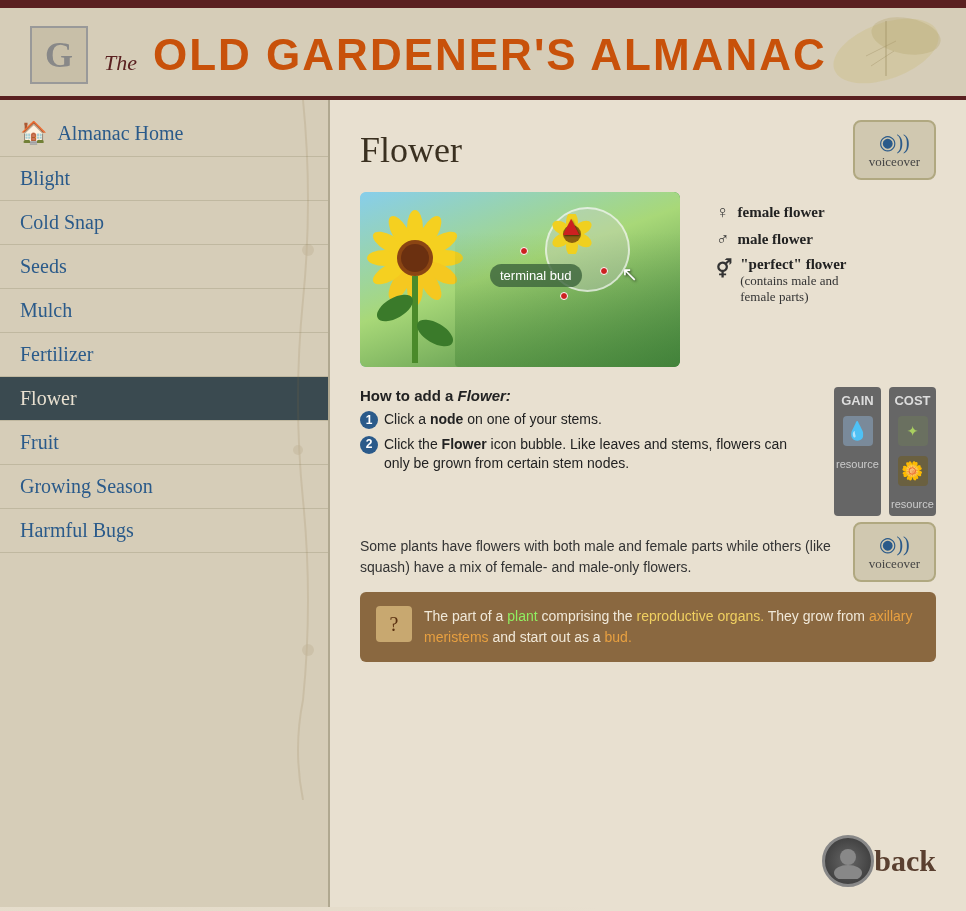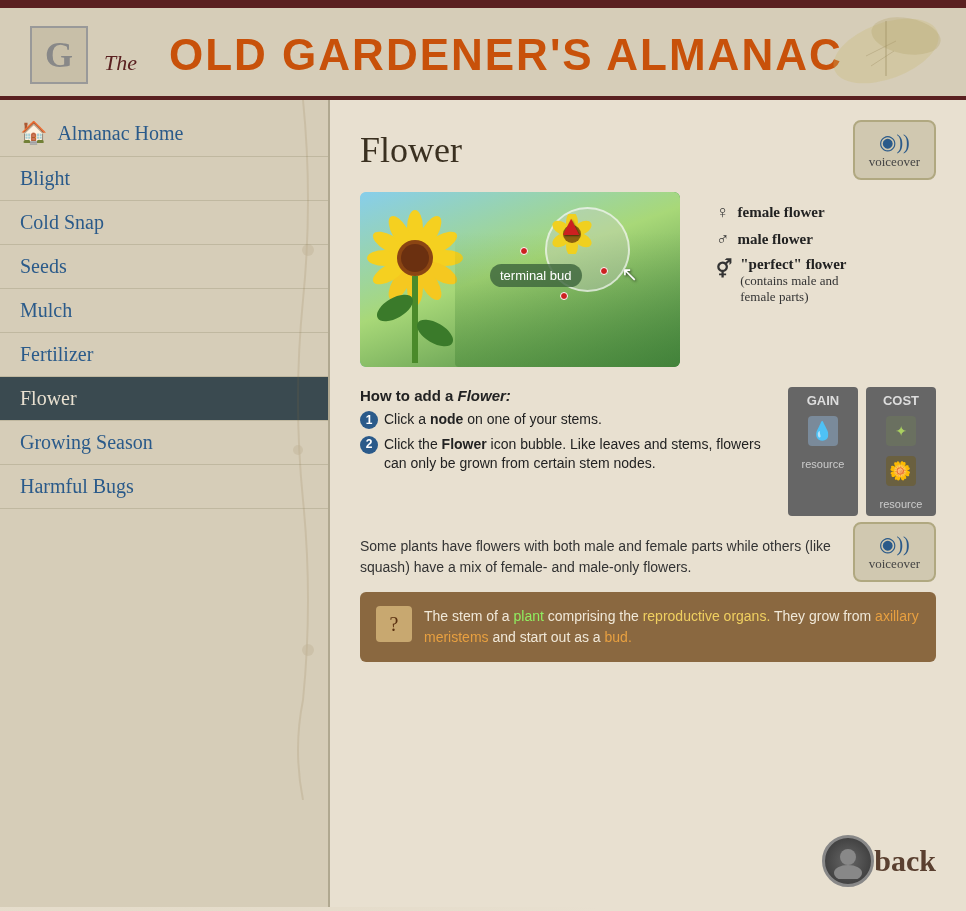--- a/index.html
+++ b/index.html
@@ -38,21 +38,21 @@
       font-size: 36px;
       font-weight: bold;
       color: #888;
       font-family: Georgia, serif;
       margin-right: 16px;
       flex-shrink: 0;
     }
     .header-title {
       display: flex;
       align-items: baseline;
-      gap: 16px;
+      gap: 0;
     }
     .header-the {
       font-size: 22px;
       color: #5a2020;
       font-style: italic;
       font-family: Georgia, serif;
     }
     .header-big {
       font-size: 44px;
       font-weight: bold;
@@ -233,21 +233,21 @@
     .step-text strong {
       font-weight: bold;
     }
 
     .gain-cost-box {
       display: flex;
       gap: 8px;
       flex-shrink: 0;
     }
     .gc-col {
-      width: 70px;
+      width: 47px;
       background-color: #666;
       border-radius: 4px;
       padding: 6px 0;
       display: flex;
       flex-direction: column;
       align-items: center;
     }
     .gc-header {
       color: #ddd;
       font-size: 13px;
@@ -393,20 +393,23 @@
       <span>Seeds</span>
     </div>
     <div class="sidebar-item">
       <span>Mulch</span>
     </div>
     <div class="sidebar-item">
       <span>Fertilizer</span>
     </div>
     <div class="sidebar-item active">
       <span>Flower</span>
+    </div>
+    <div class="sidebar-item">
+      <span>Fruit</span>
     </div>
     <div class="sidebar-item">
       <span>Growing Season</span>
     </div>
     <div class="sidebar-item">
       <span>Harmful Bugs</span>
     </div>
 
     <svg class="sidebar-vine" viewBox="0 0 30 700">
       <path d="M15 0 Q25 100 15 200 Q5 300 15 400 Q25 500 15 600 Q5 650 15 700" stroke="#8a7040" stroke-width="2" fill="none" opacity="0.5"></path>
@@ -539,21 +542,21 @@
       <p class="description-text" style="flex:1;margin-right:12px;">Some plants have flowers with both male and female parts while others (like squash) have a mix of female- and male-only flowers.</p>
       <div class="voiceover-btn2">
         <span class="voiceover-icon">◉))</span>
         <span>voiceover</span>
       </div>
     </div>
 
     <div class="definition-box">
       <div class="def-icon">?</div>
       <div class="def-text">
-        <span>The stem of a </span><span class="def-highlight-green">plant</span><span> comprising the </span><span class="def-highlight-yellow">reproductive organs.</span><span> They grow from </span><span class="def-highlight-orange">axillary meristems</span><span> and start out as a </span><span class="def-highlight-orange">bud.</span>
+        <span>The part of a </span><span class="def-highlight-green">plant</span><span> comprising the </span><span class="def-highlight-yellow">reproductive organs.</span><span> They grow from </span><span class="def-highlight-orange">axillary meristems</span><span> and start out as a </span><span class="def-highlight-orange">bud.</span>
       </div>
     </div>
 
     <div class="back-section">
       <div class="back-avatar">
         <svg width="36" height="36" viewBox="0 0 36 36">
           <circle cx="18" cy="14" r="8" fill="#888"></circle>
           <ellipse cx="18" cy="30" rx="14" ry="8" fill="#888"></ellipse>
         </svg>
       </div>

